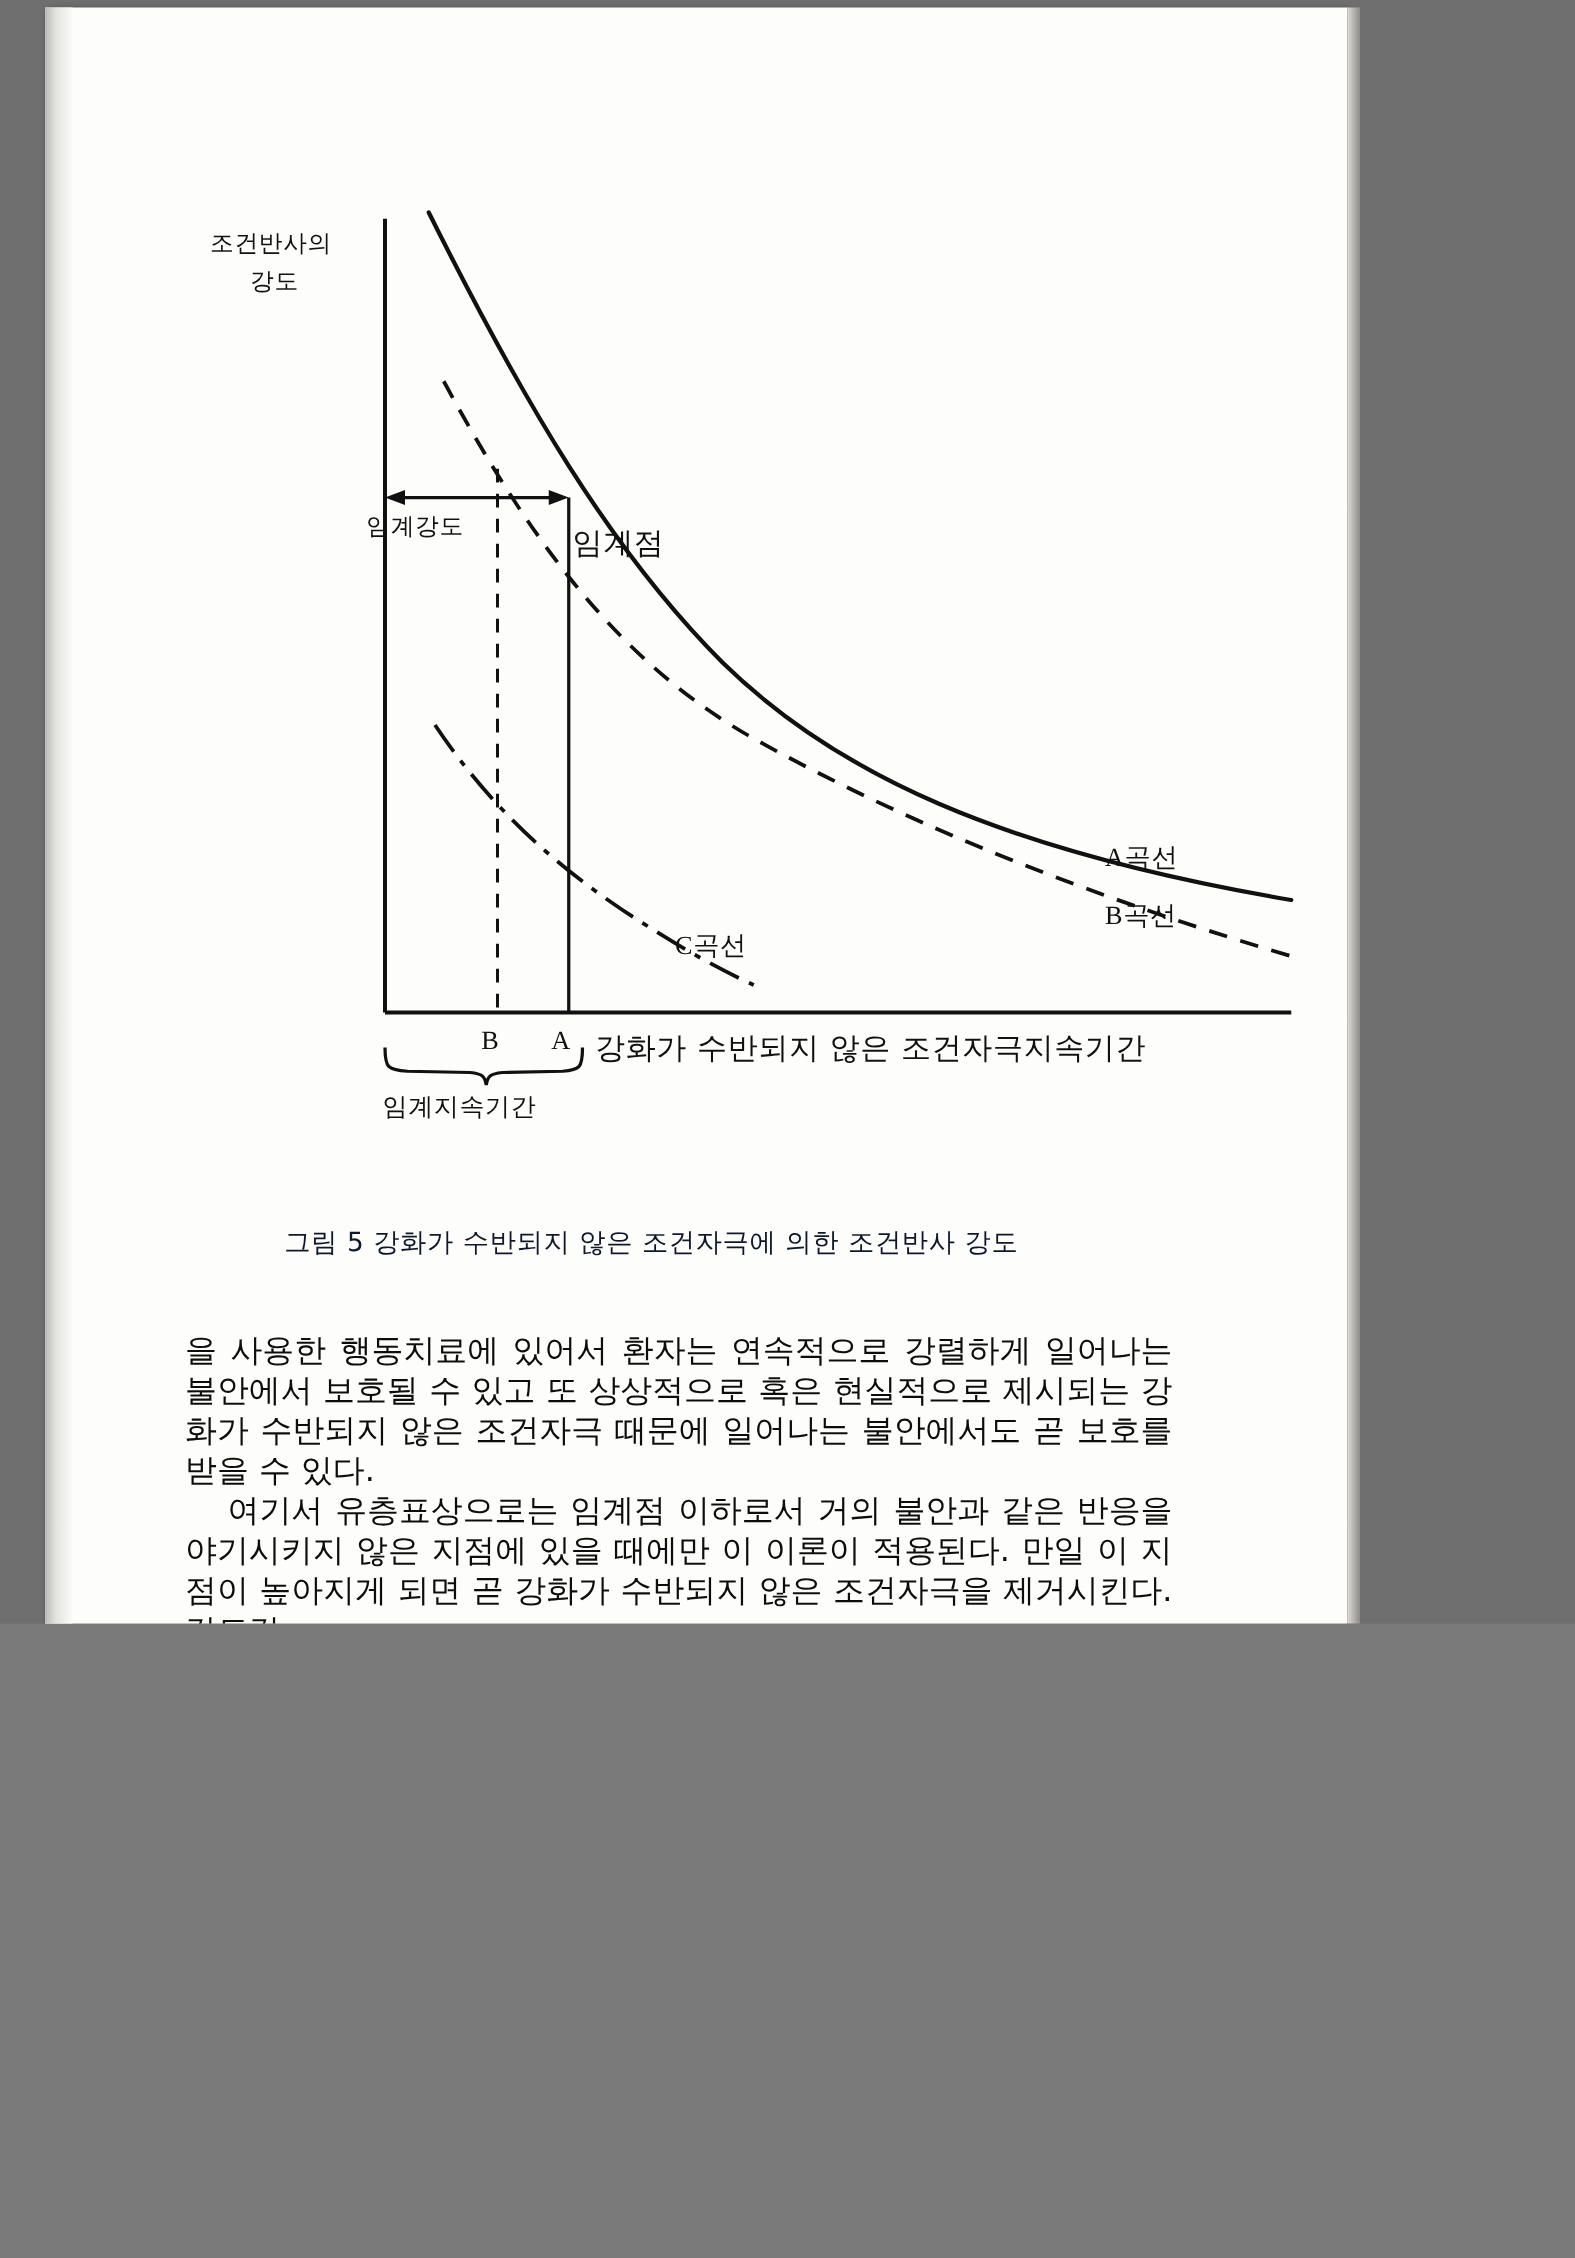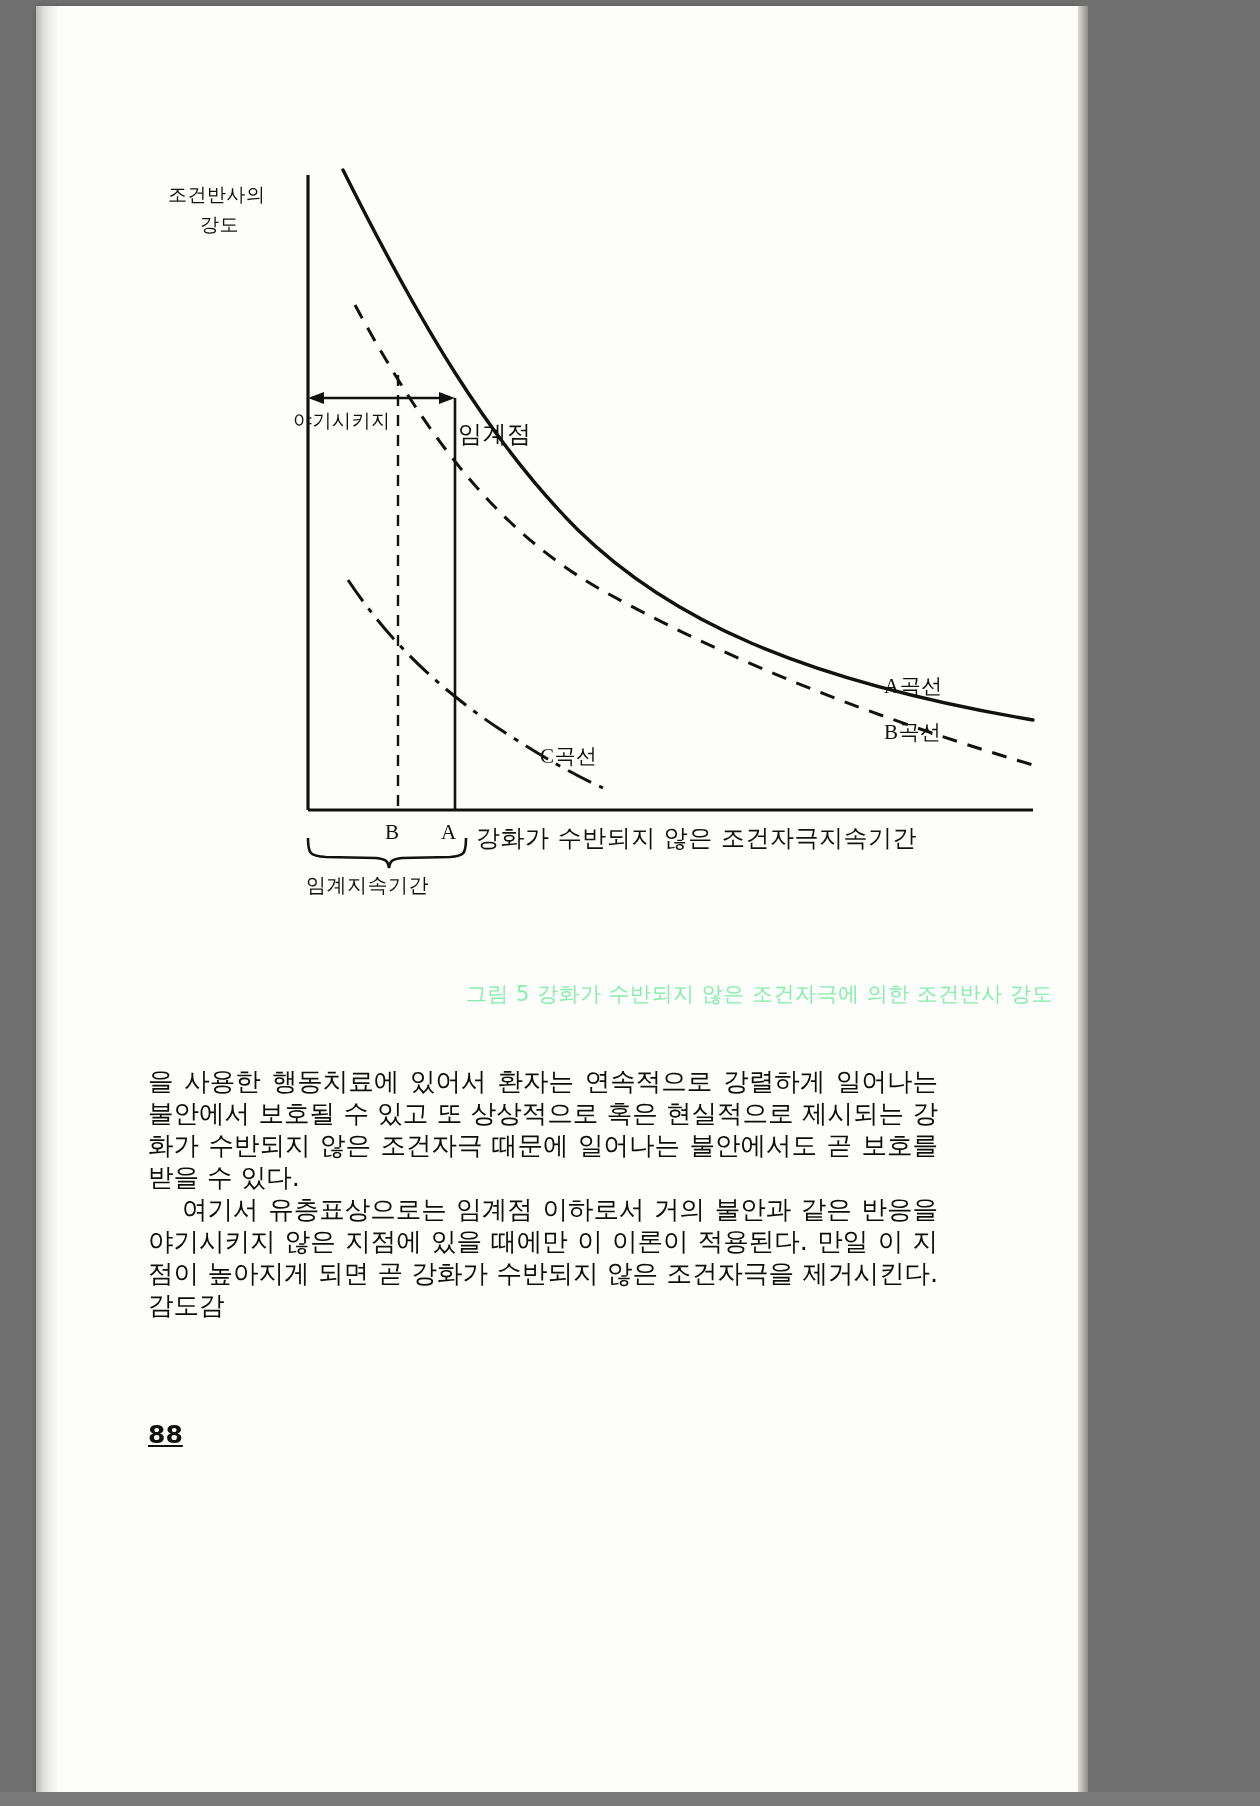--- a/index.html
+++ b/index.html
@@ -3,21 +3,21 @@
 <meta charset="utf-8">
 <style>
   html, body {
     margin: 0;
     padding: 0;
     background: #7a7a7a;
   }
   #page {
     position: relative;
     width: 1260px;
-    height: 1792px;
+    height: 1299px;
     background: #6f6f6f;
     overflow: hidden;
     font-family: "Liberation Serif", serif;
   }
   
   #sheet {
     position: absolute;
     left: 36px;
     top: 6px;
     width: 1042px;
@@ -80,26 +80,25 @@
   #tick-a { left: 383px; top: 700px; font-size: 21px; }
   #xlab { left: 418px; top: 702px; font-size: 24px; }
   #crit-dur { left: 248px; top: 752px; font-size: 20px; }
 
   
   #caption {
     position: absolute;
     left: 0;
     top: 980px;
     width: 1042px;
-    text-align: right;
+    text-align: center;
     font-family: "DejaVu Sans", sans-serif;
     font-size: 21px;
-    color: #86efac;
+    color: #0f172a;
     letter-spacing: 0.5px;
-    padding-left: 11px;
   }
 
   
   #body-text {
     position: absolute;
     left: 148px;
     top: 1065px;
     width: 790px;
     font-family: "DejaVu Sans", sans-serif;
     font-size: 25.5px;
@@ -156,21 +155,21 @@
       <polygon points="397,278 381,272 381,284" fill="#111"></polygon>
 
       <path d="M 250 718 C 250 734, 252 736, 268 737 L 318 738 C 328 739, 330 741, 331 748
                C 332 741, 334 739, 344 738 L 392 737 C 406 736, 408 734, 408 718" fill="none" stroke="#111" stroke-width="2.6"></path>
     </svg>
 
     <span class="fig-label" id="ylab1">조건반사의</span>
     <span class="fig-label" id="ylab2">강도</span>
 
     <span class="fig-label" id="crit-point">임계점</span>
-    <span class="fig-label" id="crit-strength">야기시키지</span>
+    <span class="fig-label" id="crit-strength">임계강도</span>
 
     <span class="fig-label serif" id="curveA">A곡선</span>
     <span class="fig-label serif" id="curveB">B곡선</span>
     <span class="fig-label serif" id="curveC">C곡선</span>
 
     <span class="fig-label serif" id="tick-b">B</span>
     <span class="fig-label serif" id="tick-a">A</span>
 
     <span class="fig-label" id="xlab">강화가 수반되지 않은 조건자극지속기간</span>
     <span class="fig-label" id="crit-dur">임계지속기간</span>

